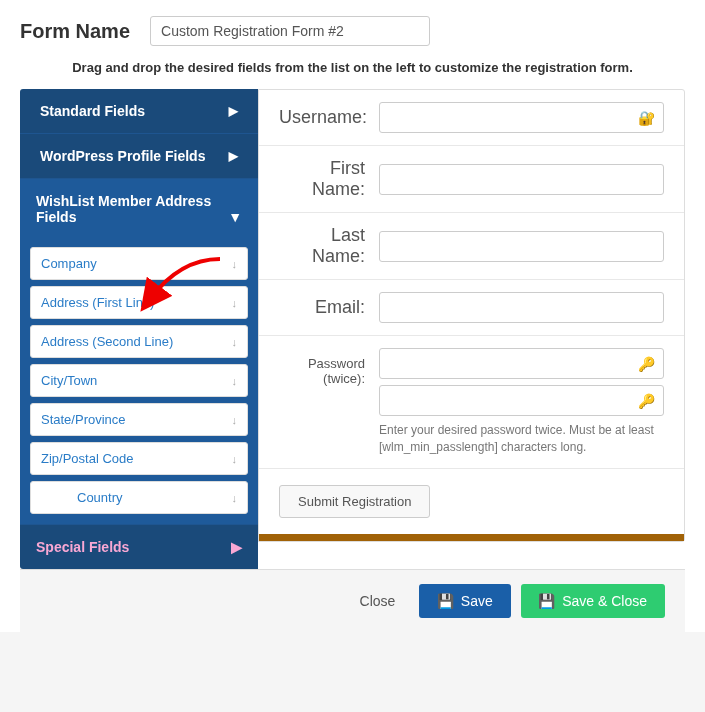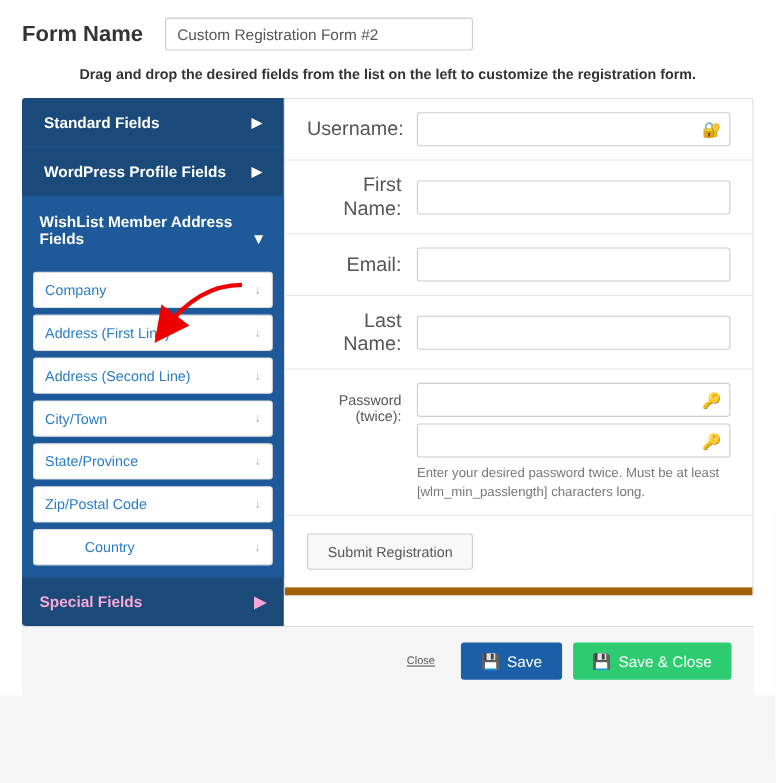--- a/index.html
+++ b/index.html
@@ -257,24 +257,23 @@
       align-items: center;
       justify-content: flex-end;
       gap: 10px;
       margin-top: 0;
     }
 
     .btn-close {
       background: transparent;
       border: none;
       color: #555;
-      font-size: 10px;
+      font-size: 14px;
       cursor: pointer;
       padding: 8px 14px;
-      text-decoration: underline;
     }
 
     .btn-save {
       background: #1a5fa8;
       color: #fff;
       border: none;
       border-radius: 3px;
       padding: 9px 18px;
       font-size: 14px;
       cursor: pointer;
@@ -407,28 +406,28 @@
       </div>
 
       <div class="form-row">
         <label class="form-label">First Name:</label>
         <div class="input-wrapper">
           <input type="text" style="">
         </div>
       </div>
 
       <div class="form-row">
-        <label class="form-label">Email:</label>
+        <label class="form-label">Last Name:</label>
         <div class="input-wrapper">
           <input type="text" style="">
         </div>
       </div>
 
       <div class="form-row">
-        <label class="form-label">Last Name:</label>
+        <label class="form-label">Email:</label>
         <div class="input-wrapper">
           <input type="text" style="">
         </div>
       </div>
 
       <div class="password-section">
         <div class="password-label">Password<br>(twice):</div>
         <div class="password-fields">
           <div class="password-input-wrapper">
             <input type="password" style="">

